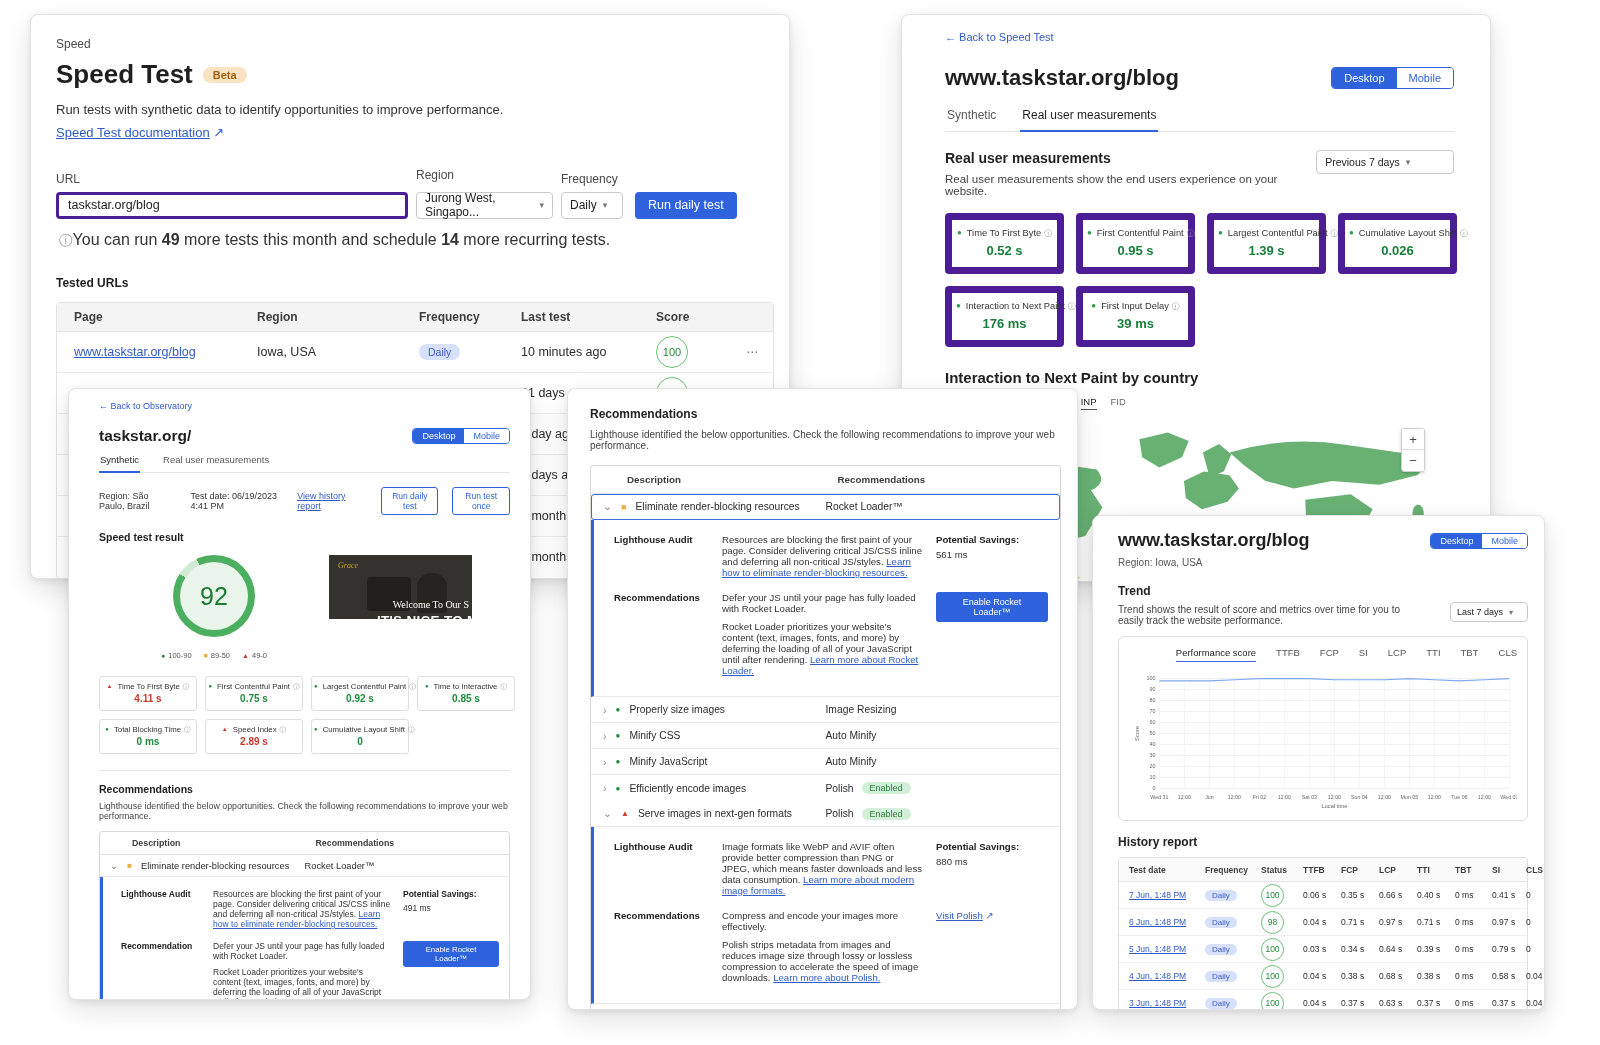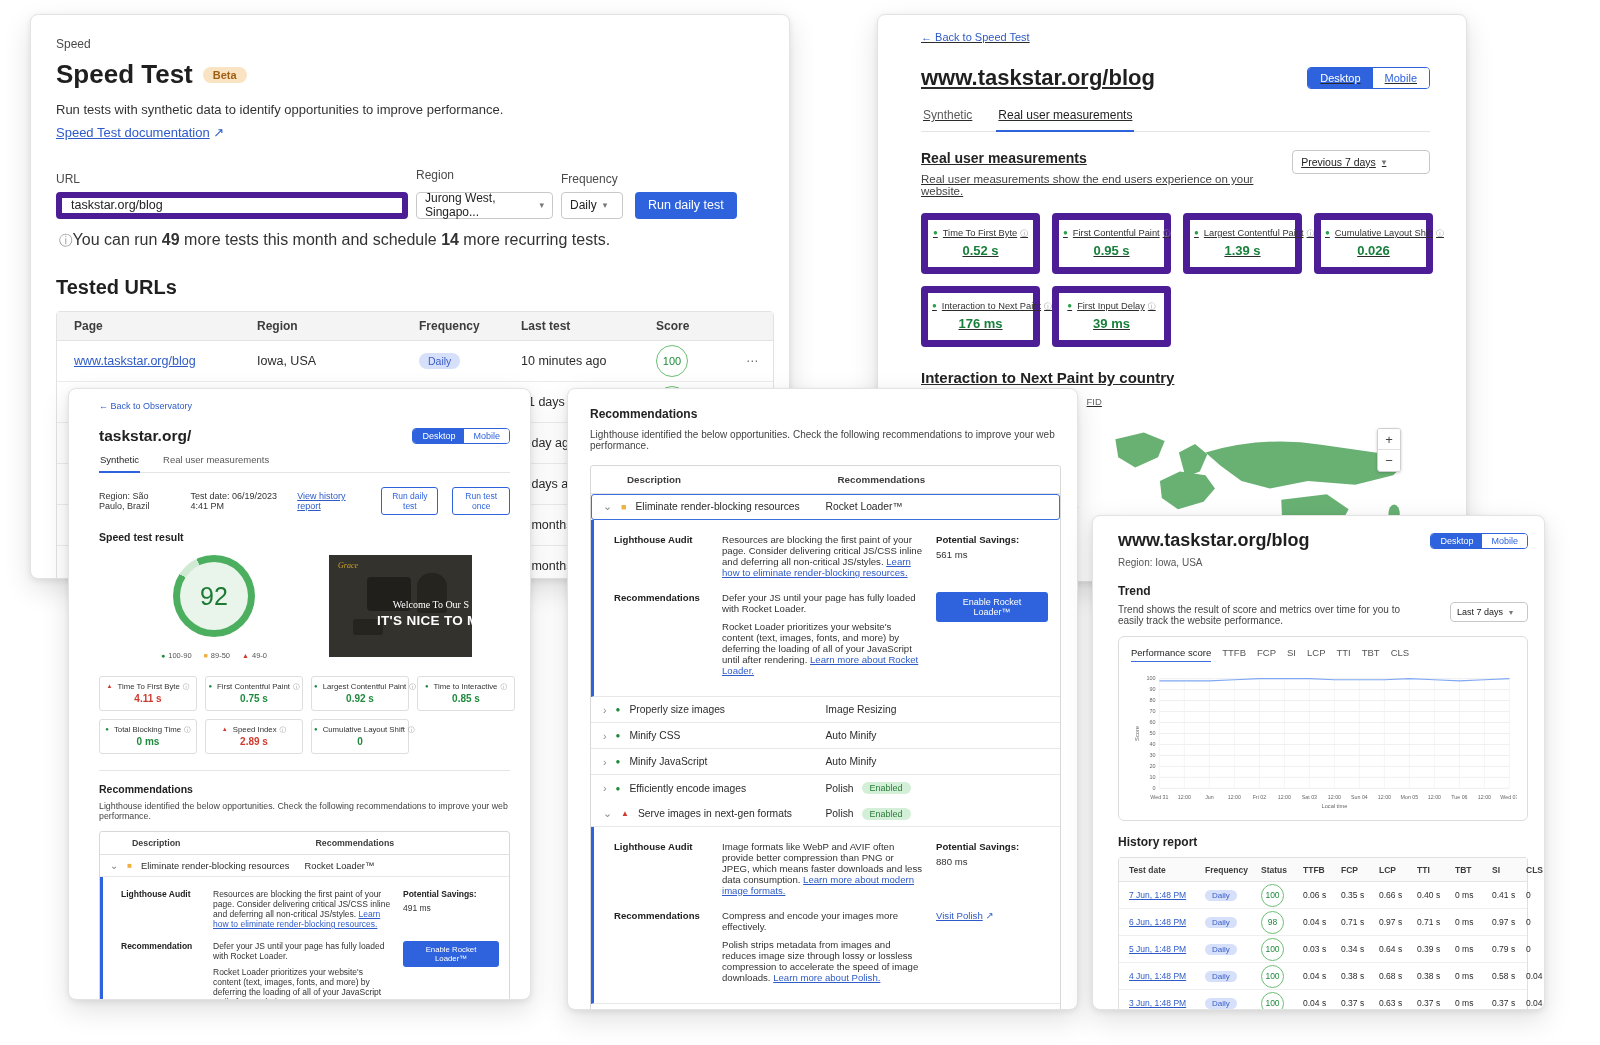--- a/index.html
+++ b/index.html
@@ -35,34 +35,34 @@
   .chev { color:#8b8b8b; font-size:1.05em; }
 
   
   #panelA { left:30px; top:14px; width:760px; height:565px; padding:22px 15px 0 25px; }
   #panelA .eyebrow { font-size:12px; color:#4a4a4a; }
   #panelA h1 { font-size:26px; color:#1f1f1f; margin:8px 0 12px; display:flex; align-items:center; gap:10px; }
   #panelA .desc { font-size:13px; color:#333; margin-bottom:8px; }
   #panelA .doc { font-size:13px; }
   .form-row { display:flex; align-items:flex-end; gap:8px; margin-top:28px; }
   .field label { display:block; font-size:12px; color:#4a4a4a; margin-bottom:6px; }
-  .tf { height:27px; border:6px solid #4c1d95; border-radius:4px; font-size:12.5px; padding:0 9px; font-family:inherit; color:#222; background:#fff; }
+  .tf { height:27px; border:3px solid #4c1d95; border-radius:4px; font-size:12.5px; padding:0 9px; font-family:inherit; color:#222; background:#fff; }
   .sel { display:inline-flex; align-items:center; gap:6px; height:27px; border:1px solid #c9c9c9; border-radius:4px; font-size:12px; padding:0 8px; color:#222; cursor:pointer; background:#fff; }
   .btn-primary { background:#2f63dd; color:#fff; border:none; border-radius:4px; height:27px; padding:0 13px; font-size:12.5px; font-family:inherit; cursor:pointer; }
   .quota { font-size:16px; color:#333; margin-top:12px; }
-  #panelA h2 { font-size:20px; margin:26px 0 12px; color:#1f1f1f; }
+  #panelA h2 { font-size:12px; margin:26px 0 12px; color:#1f1f1f; }
   .turl-table { border:1px solid #e2e2e2; border-radius:4px; font-size:12.5px; }
   .turl-head, .turl-row { display:grid; grid-template-columns:183px 162px 102px 135px 85px auto; align-items:center; padding:0 0 0 17px; }
   .turl-head { background:#f4f4f5; height:29px; font-size:12px; color:#3d3d3d; font-weight:bold; border-bottom:1px solid #e2e2e2; }
   .turl-row { height:41px; border-bottom:1px solid #ececec; }
   .turl-row:last-child { border-bottom:none; }
   .turl-row .menu { color:#6f6f6f; letter-spacing:1px; font-size:12px; padding-right:14px; text-align:right; cursor:pointer; }
 
   
-  #panelB { left:877px; top:14px; width:590px; height:568px; padding:16px 36px 0 43px;text-decoration:underline; }
+  #panelB { left:901px; top:14px; width:590px; height:568px; padding:16px 36px 0 43px; }
   #panelB .back { font-size:11px; }
   #panelB .title-row { display:flex; align-items:center; justify-content:space-between; margin:22px 0 10px; }
   #panelB h1 { font-size:22px; color:#1f1f1f; }
   #panelB .sect-row { display:flex; align-items:flex-start; justify-content:space-between; margin-top:18px; }
   #panelB .sect-title { font-size:14px; font-weight:bold; color:#222; }
   #panelB .sect-desc { font-size:11.5px; color:#444; margin-top:7px; }
   .tile-grid { display:flex; flex-wrap:wrap; gap:12px; margin-top:16px; width:512px; }
   .tile { width:119px; border:7px solid #4c1d95; border-radius:4px; text-align:center; padding:8px 4px 9px; background:#fff; }
   .tile .t-lbl { font-size:9.3px; color:#333; white-space:nowrap; }
   .tile .t-val { font-size:13px; font-weight:bold; color:#177f3a; margin-top:4px; }
@@ -101,21 +101,21 @@
   #panelC .meta-row { display:flex; align-items:center; gap:14px; margin-top:14px; font-size:9px; color:#333; }
   #panelC .meta-row .spacer { flex:1; }
   .btn-outline { border:1px solid #2f63dd; color:#2f63dd; background:#fff; border-radius:3px; font-size:8.5px; padding:3px 8px; font-family:inherit; cursor:pointer; }
   #panelC .result-title { font-size:10.5px; font-weight:bold; margin-top:16px; color:#222; }
   .gauge-row { display:flex; margin-top:12px; }
   .gauge-col { width:230px; display:flex; flex-direction:column; align-items:center; }
   .gauge { width:82px; height:82px; border-radius:50%; background:conic-gradient(from -25deg,#4caf5f 0 91%,#cfe9d2 91% 100%); display:flex; align-items:center; justify-content:center; }
   .gauge .inner { width:68px; height:68px; border-radius:50%; background:#e9f5ea; display:flex; align-items:center; justify-content:center; font-size:25px; color:#1d7a35; }
   .gauge-legend { display:flex; gap:12px; margin-top:14px; font-size:7.5px; color:#555; }
   .gauge-legend .g { font-size:7px; margin-right:3px; }
-  .thumb { position:relative; width:143px; height:102px; background:#34322d; overflow:hidden; flex:none; }
+  .thumb { position:relative; width:143px; height:64px; background:#34322d; overflow:hidden; flex:none; }
   .thumb .ph1 { position:absolute; left:38px; top:22px; width:44px; height:34px; background:#211f1c; border-radius:4px; }
   .thumb .ph2 { position:absolute; left:88px; top:18px; width:30px; height:40px; background:#26241f; border-radius:14px 14px 3px 3px; }
   .thumb .ph3 { position:absolute; left:24px; top:64px; width:30px; height:16px; background:#26241f; border-radius:3px; }
   .thumb .logo { position:absolute; left:9px; top:6px; font-family:"Liberation Serif","DejaVu Serif",serif; font-style:italic; color:#c9a227; font-size:8px; }
   .thumb .l1 { position:absolute; right:3px; top:44px; font-family:"Liberation Serif","DejaVu Serif",serif; color:#fff; font-size:10px; white-space:nowrap; }
   .thumb .l2 { position:absolute; left:48px; top:58px; color:#fff; font-weight:bold; font-size:13.5px; white-space:nowrap; letter-spacing:.3px; }
   .mtile-grid { display:grid; grid-template-columns:repeat(4,98px); gap:8px; margin-top:16px; }
   .mtile { border:1px solid #dedede; border-radius:3px; text-align:center; padding:5px 2px 6px; }
   .mtile .t-lbl { font-size:7.8px; color:#333; white-space:nowrap; }
   .mtile .t-val { font-size:10px; font-weight:bold; margin-top:1px; }
@@ -143,21 +143,21 @@
   
   #panelE { left:1092px; top:515px; width:453px; height:495px; padding:14px 16px 0 25px; }
   #panelE .title-row { display:flex; align-items:center; justify-content:space-between; }
   #panelE h1 { font-size:18px; color:#1f1f1f; }
   #panelE .region { font-size:10px; color:#555; margin-top:6px; }
   #panelE .trend-head { font-size:12px; font-weight:bold; margin-top:16px; color:#222; }
   #panelE .trend-row { display:flex; justify-content:space-between; align-items:flex-start; gap:10px; }
   #panelE .trend-desc { font-size:10px; color:#444; margin-top:6px; width:300px; }
   #panelE .sel { height:20px; font-size:9px; padding:0 6px; }
   .chart-card { border:1px solid #dcdcdc; border-radius:6px; margin-top:10px; padding:10px 10px 4px 12px; }
-  .chart-tabs { display:flex; gap:11px; font-size:9.5px; color:#555; }
+  .chart-tabs { display:flex; gap:20px; font-size:9.5px; color:#555;justify-content:flex-end; }
   .chart-tabs span { padding-bottom:3px; cursor:pointer; }
   .chart-tabs span.active { color:#222; border-bottom:1.5px solid #3b6fe0; }
   .trend-svg { width:100%; height:148px; margin-top:6px; display:block; }
   #panelE .hist-head { font-size:12px; font-weight:bold; margin:14px 0 8px; color:#222; }
   .hist-table { border:1px solid #e0e0e0; border-radius:3px; font-size:8.5px; }
   .hist-row, .hist-cols { display:grid; grid-template-columns:76px 56px 42px 38px 38px 38px 38px 37px 34px auto; align-items:center; padding-left:10px; }
   .hist-cols { height:24px; font-weight:bold; color:#3d3d3d; background:#fafafa; border-bottom:1px solid #e4e4e4; }
   .hist-row { height:27px; border-bottom:1px solid #efefef; }
 </style>
 </head>

